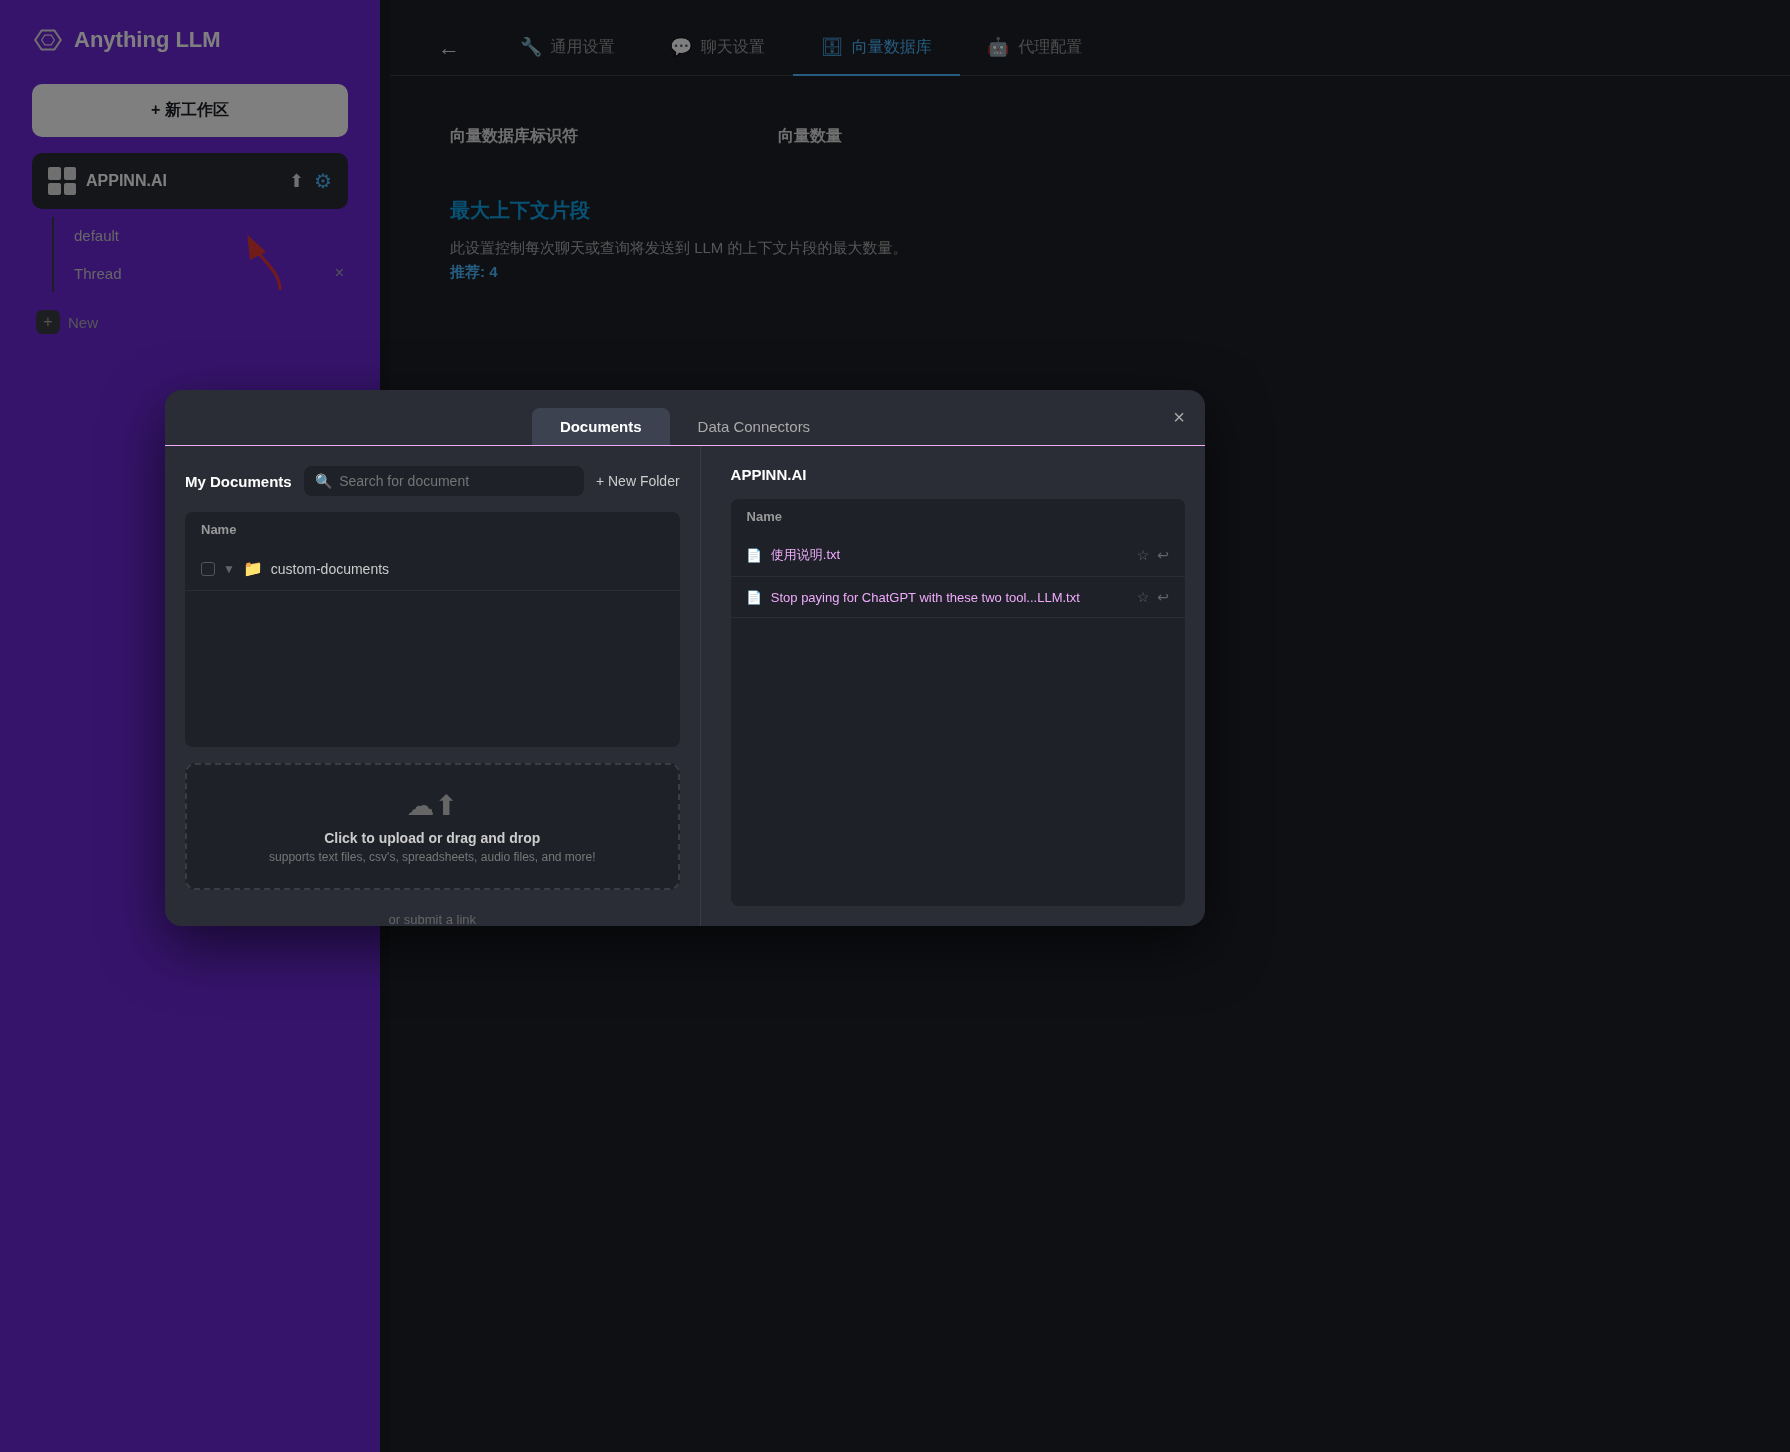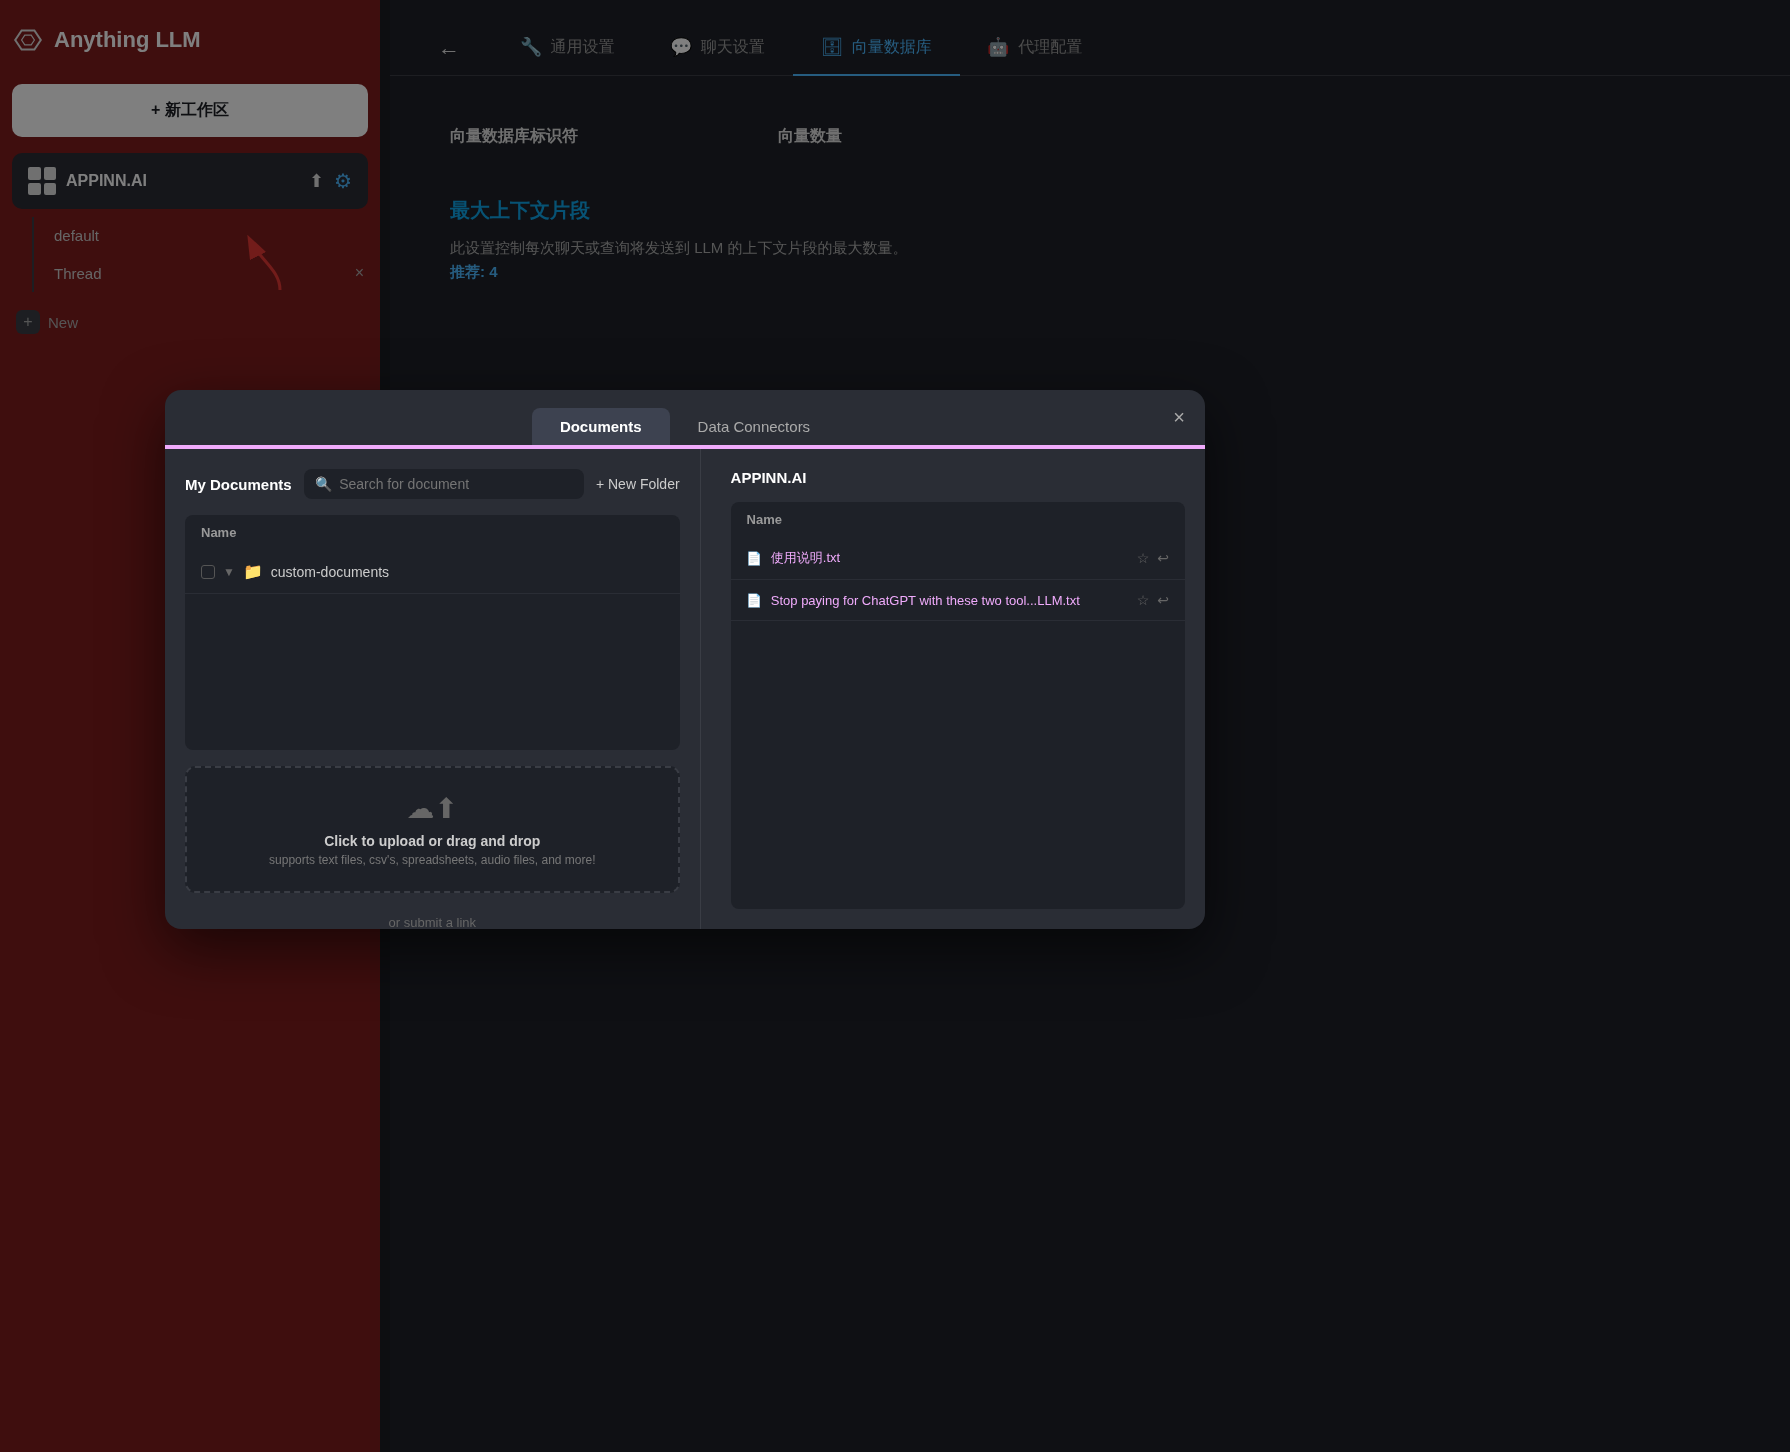--- a/index.html
+++ b/index.html
@@ -12,22 +12,22 @@
       overflow: hidden;
       position: relative;
     }
 
     
     .sidebar {
       position: absolute;
       top: 0; left: 0;
       width: 380px;
       height: 100%;
-      background: #7f1d1d;
-      padding: 24px 12px;
+      background: #6d28d9;
+      padding: 24px 32px;
     }
 
     .logo-area {
       display: flex;
       align-items: center;
       gap: 10px;
       margin-bottom: 28px;
     }
 
     .logo-icon {
@@ -266,21 +266,21 @@
       z-index: 200;
       overflow: hidden;
       box-shadow: 0 20px 60px rgba(0,0,0,0.6);
     }
 
     .modal-tabs {
       display: flex;
       justify-content: center;
       gap: 0;
       padding: 18px 0 0;
-      border-bottom: 4px solid #f0abfc;
+      border-bottom: 1px solid #f0abfc;
     }
 
     .modal-tab {
       padding: 10px 28px;
       font-size: 15px;
       cursor: pointer;
       border-radius: 8px 8px 0 0;
       color: #aaa;
       background: none;
       border: none;

